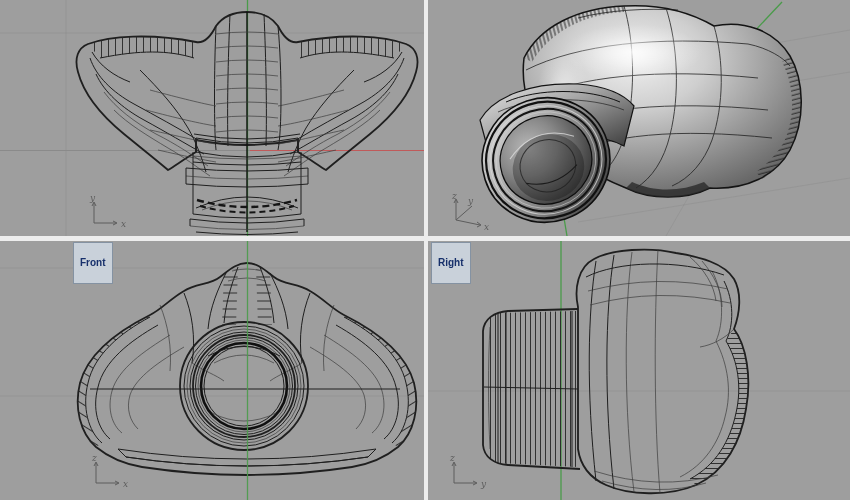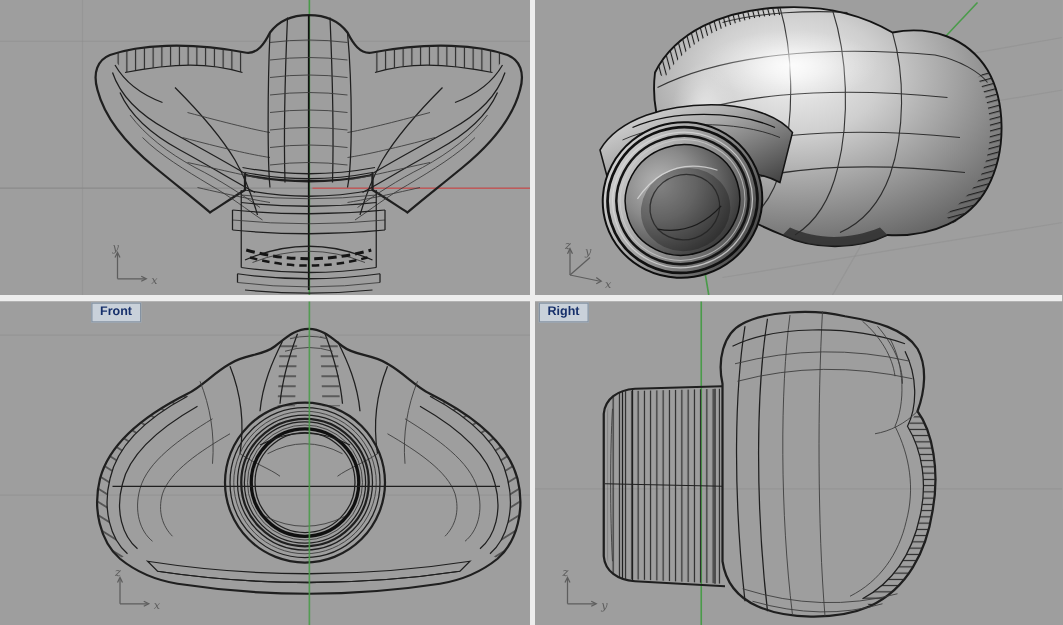--- a/index.html
+++ b/index.html
@@ -6,21 +6,21 @@
   .stage{position:relative;width:850px;height:500px;overflow:hidden;
          font-family:"Liberation Sans",sans-serif;background:var(--c-divider,#ededed);}
   .vgrid{display:grid;grid-template-columns:424px 4px 422px;grid-template-rows:236px 5px 259px;
          width:850px;height:500px;}
   .vp{position:relative;background:var(--c-background,#9e9e9e);overflow:hidden;}
   .divider{background:var(--c-divider,#ededed);}
   .vp svg{display:block;position:absolute;left:0;top:0;}
   .vp-tab{position:absolute;top:1px;z-index:5;
           font:bold 10px "Liberation Sans",sans-serif;line-height:12px;
           color:var(--c-tab_text,#17306b);background:var(--c-tab_bg,#c9d1da);
-          border:1px solid var(--c-tab_border,#8492a2);padding:1px 6px;}
+          border:1px solid var(--c-tab_border,#8492a2);padding:14px 6px;}
   .tab-front{left:73px;} .tab-right{left:3px;text-align:center;}
   .w1{fill:none;stroke:var(--c-wire,#1f1f1f);stroke-width:1;}
   .w2{fill:none;stroke:var(--c-wire,#1f1f1f);stroke-width:1.8;}
   .w05{fill:none;stroke:#3c3c3c;stroke-width:.7;}
   .gridline{stroke:#8c8c8c;stroke-width:1;opacity:.45;fill:none;}
   .axis-green{stroke:var(--c-axis_green,#4a9b4a);stroke-width:1.3;fill:none;}
   .axis-red{stroke:var(--c-axis_red,#c05a5a);stroke-width:1.2;fill:none;}
   .axis-gray{stroke:#8a8a8a;stroke-width:1;fill:none;}
   .gnomon{position:absolute;z-index:4;}
   .gnomon line{stroke:var(--c-gnomon,#606060);stroke-width:1;}

